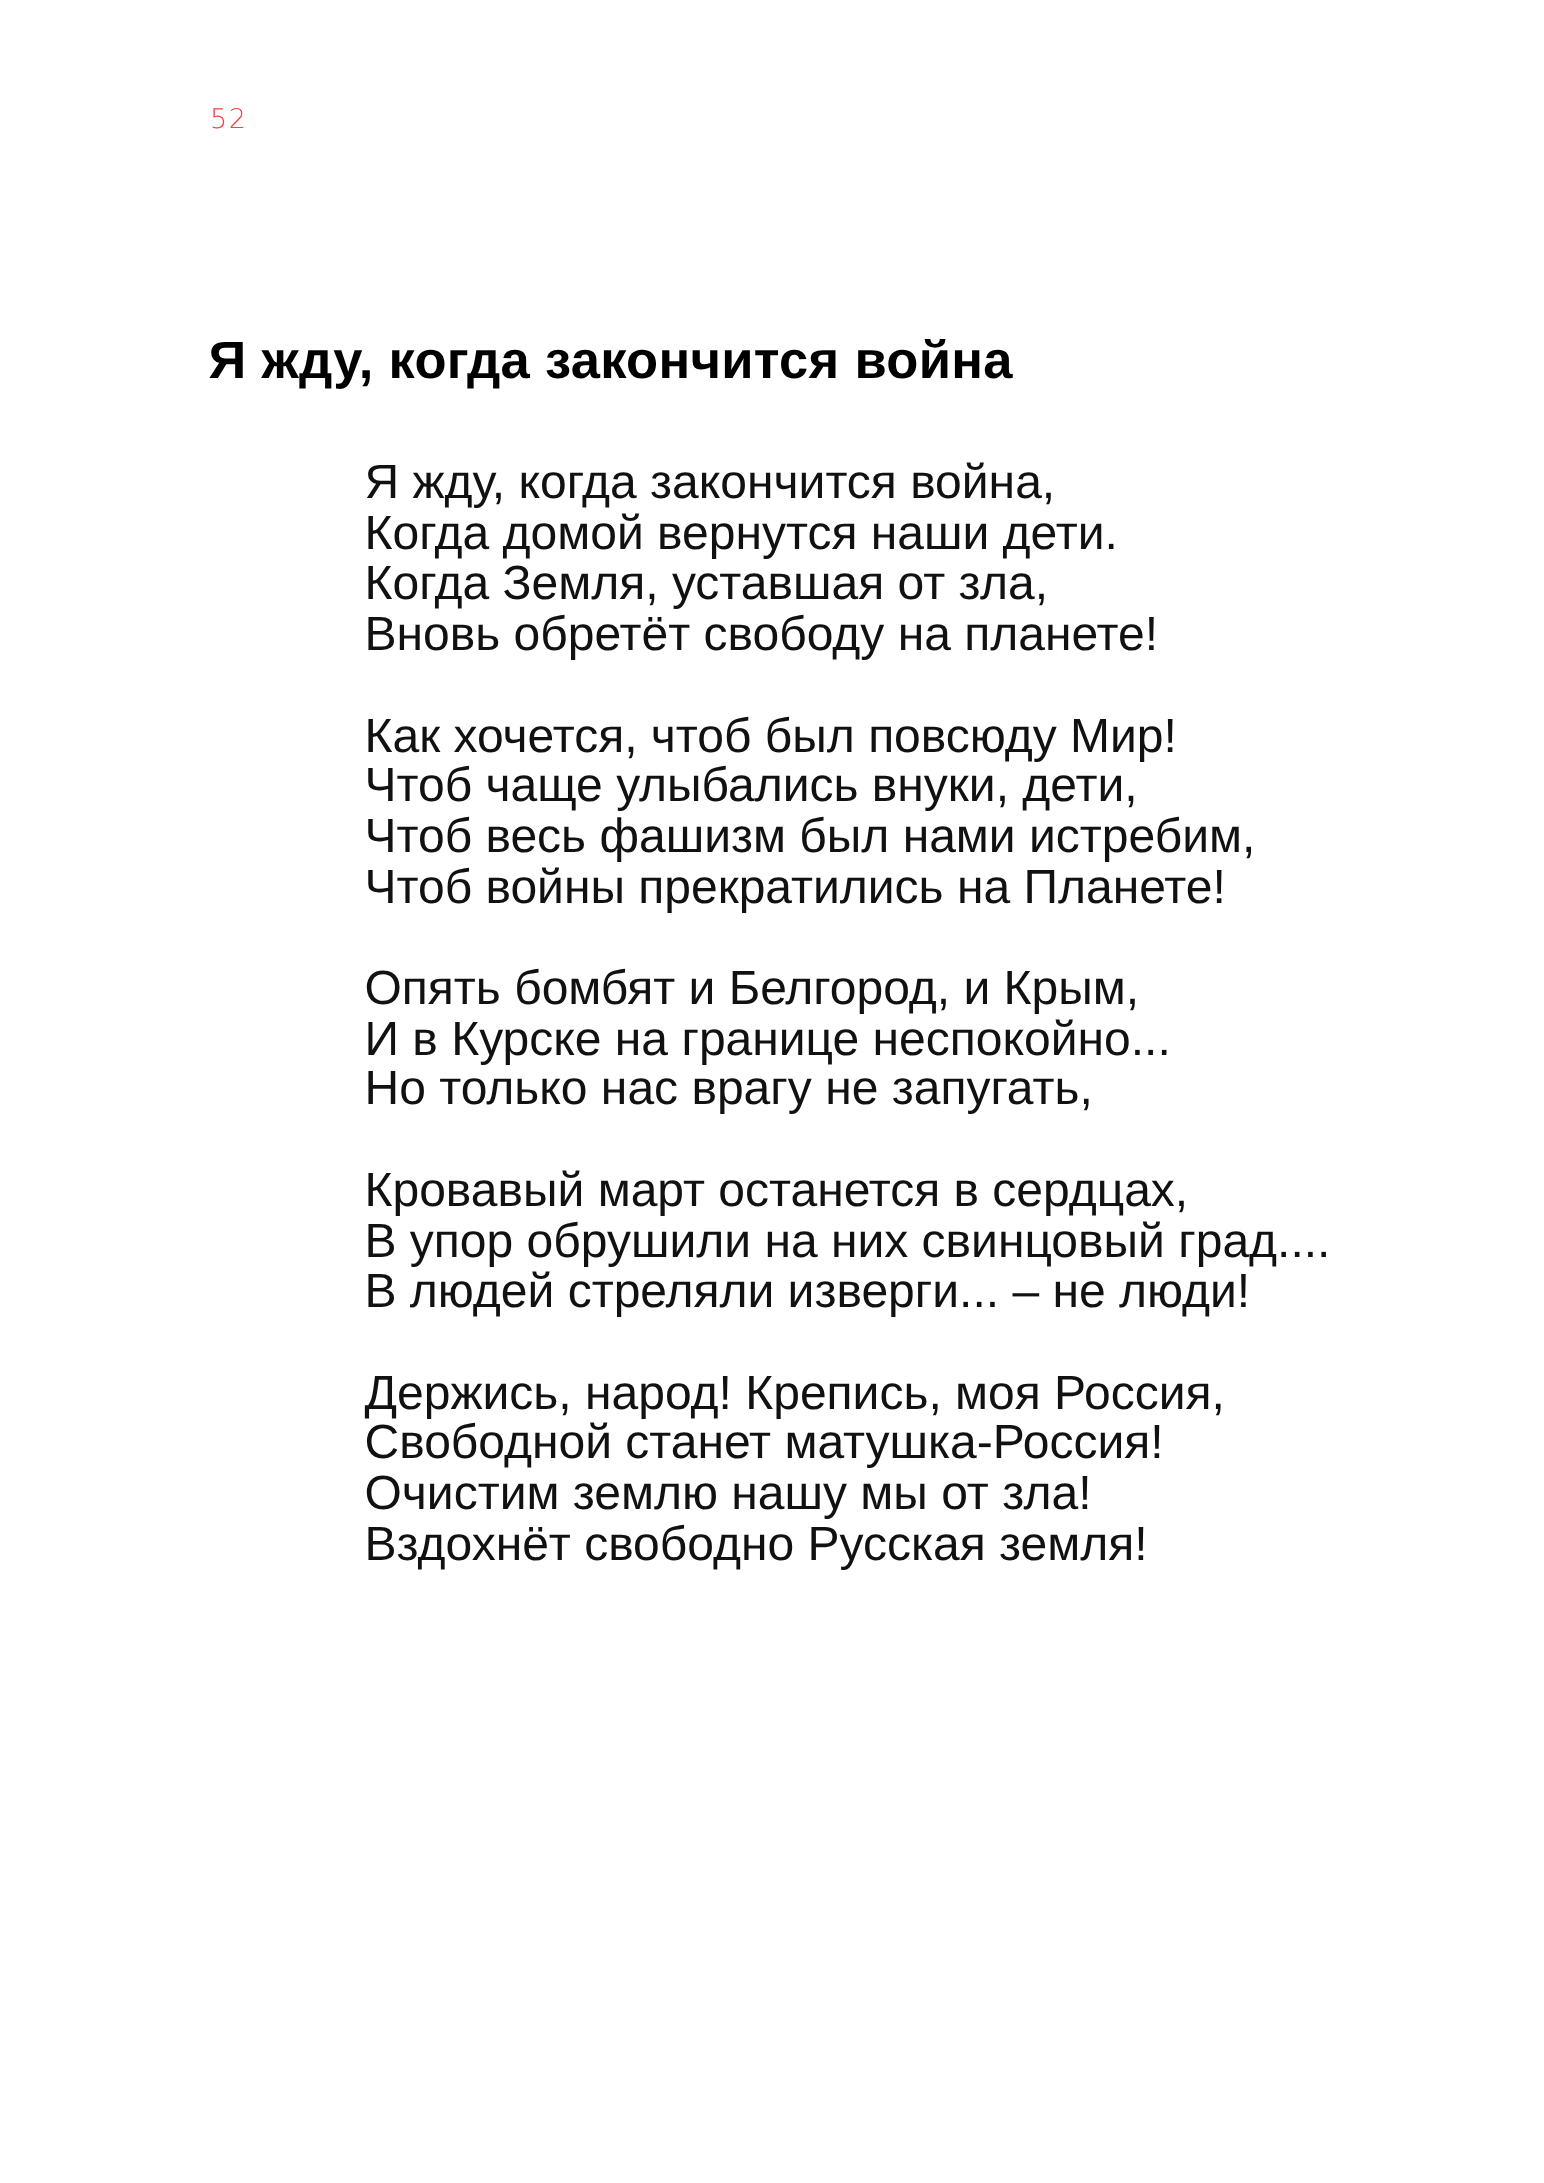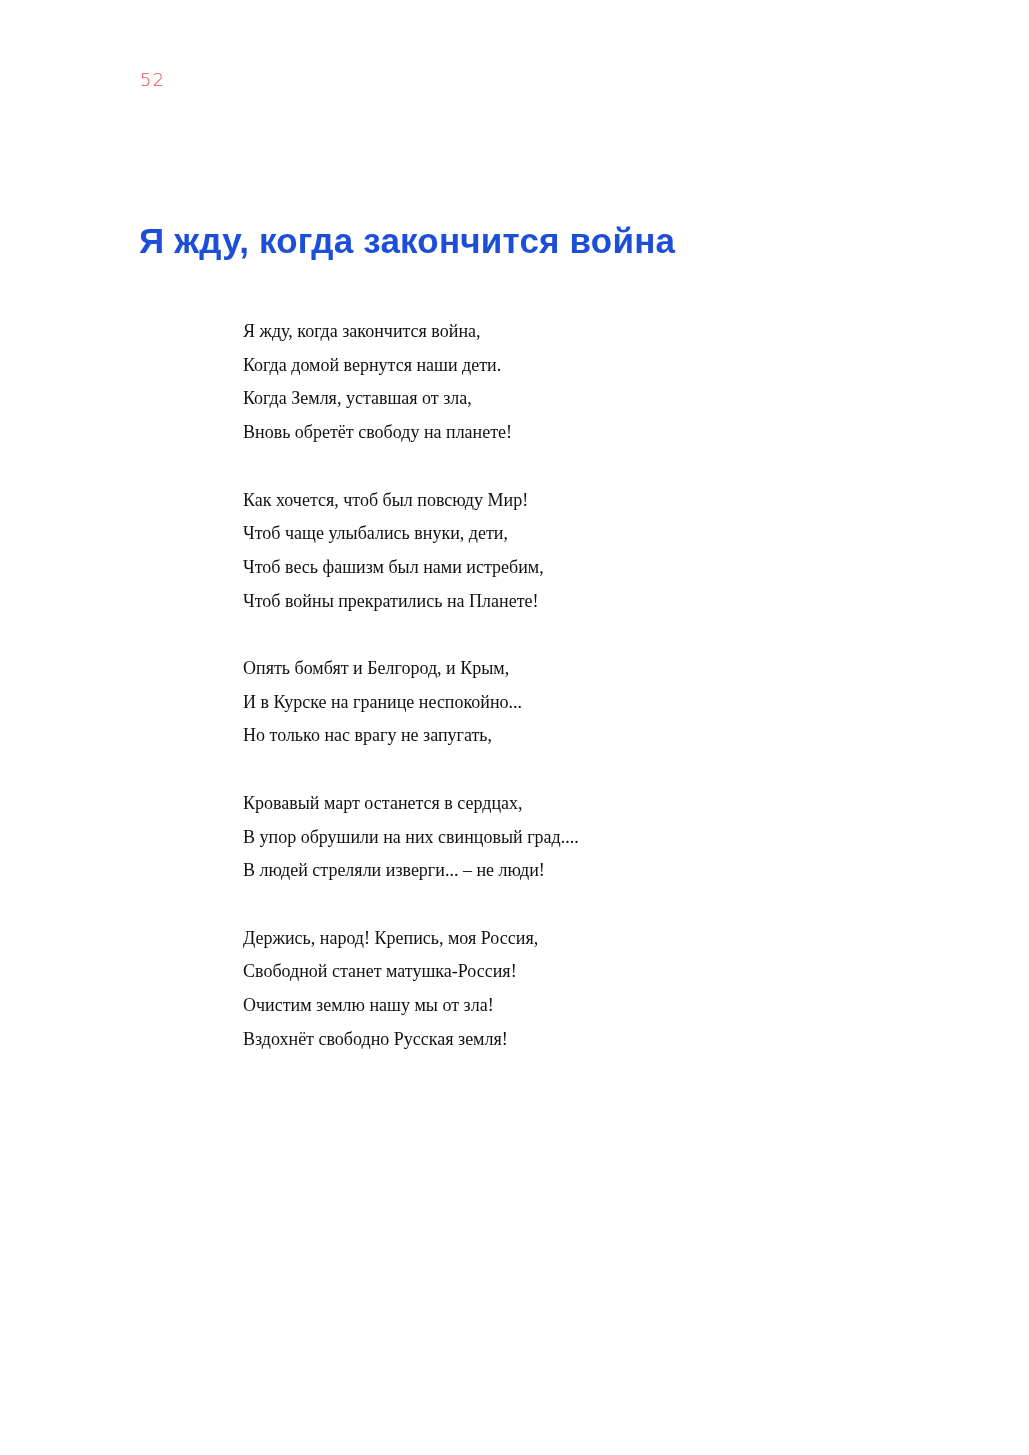--- a/index.html
+++ b/index.html
@@ -26,30 +26,30 @@
       line-height: 24px;
     }
     .title {
       position: absolute;
       left: 139px;
       top: 219px;
       margin: 0;
       font-family: "Liberation Sans", sans-serif;
       font-size: 35px;
       font-weight: bold;
-      color: #1d4ed8;
+      color: #000000;
       line-height: 44px;
       letter-spacing: 0.2px;
     }
     .poem {
       position: absolute;
       left: 243px;
-      top: 315px;
-      font-family: Liberation Serif, serif;
-      font-size: 18px;
+      top: 305px;
+      font-family: Liberation Sans, sans-serif;
+      font-size: 32px;
       line-height: 33.7px;
       color: #111111;
     }
     .stanza {
       margin: 0 0 33.7px 0;
     }
     .line {
       display: block;
       white-space: nowrap;
     }

